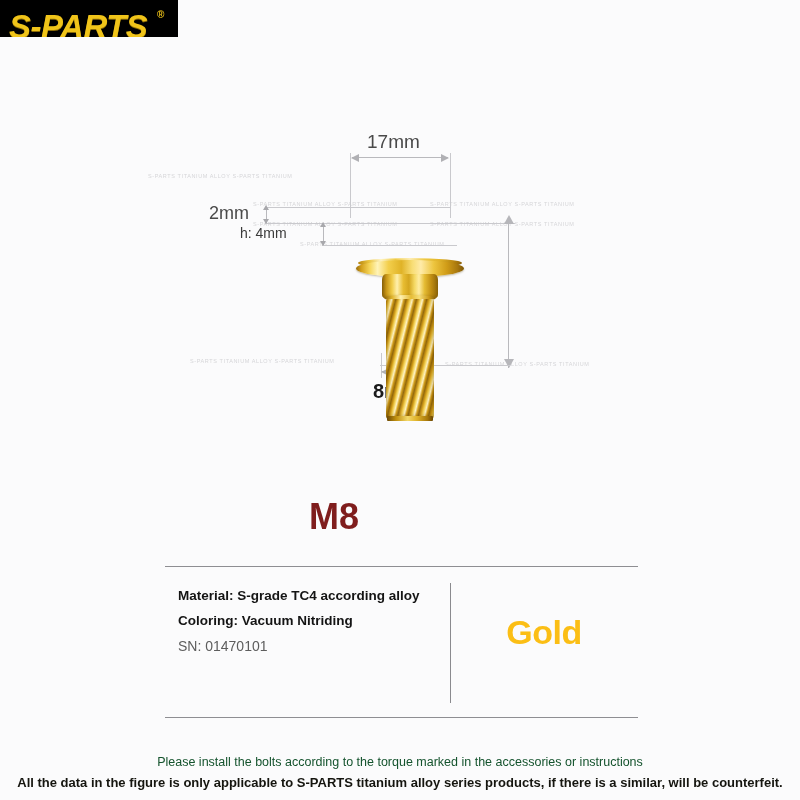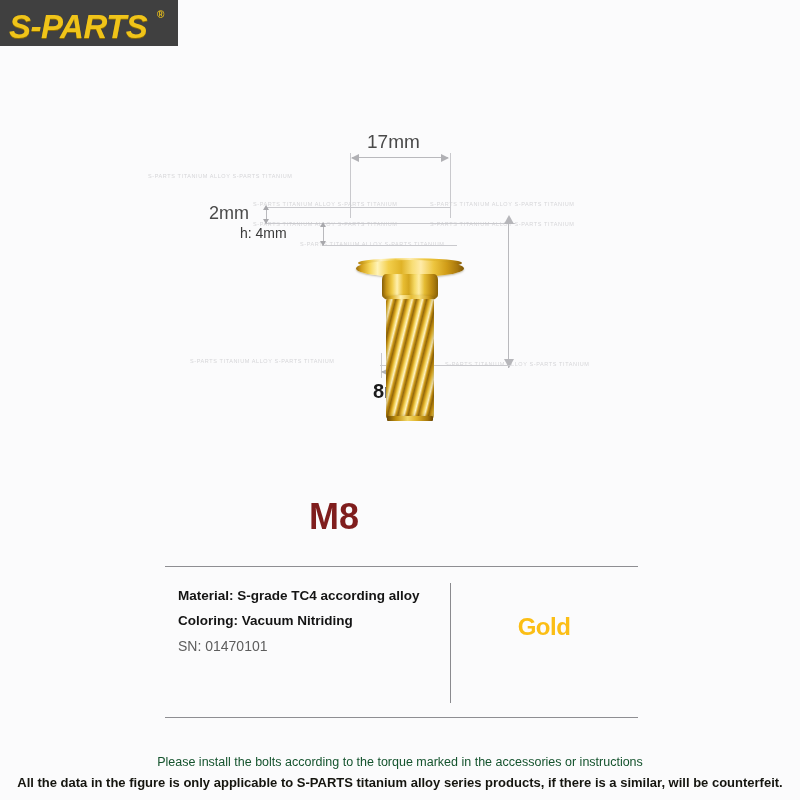--- a/index.html
+++ b/index.html
@@ -13,22 +13,22 @@
     font-family: "Liberation Sans", sans-serif;
     position: relative;
     overflow: hidden;
     -webkit-font-smoothing: antialiased;
   }
 
   
   #logo-banner {
     position: absolute;
     left: 0; top: 0;
-    width: 178px; height: 46px;
-    background: #404040;
+    width: 178px; height: 37px;
+    background: #000000;
     overflow: hidden;
   }
   #logo-text {
     position: absolute;
     left: 9px; top: 6px;
     font-family: "Liberation Sans", sans-serif;
     font-size: 33px;
     font-weight: bold;
     font-style: italic;
     letter-spacing: -0.5px;
@@ -259,21 +259,21 @@
     color: #5d5d5d;
     line-height: 26px;
   }
 
   #color-name {
     position: absolute;
     left: 450px; top: 613px;
     width: 188px;
     text-align: center;
     font-family: "Liberation Sans", sans-serif;
-    font-size: 24px;
+    font-size: 34px;
     font-weight: bold;
     color: #fbbe15;
     letter-spacing: -0.5px;
   }
 
   
   #footer-note-1 {
     position: absolute;
     left: 0; top: 755px;
     width: 800px;

